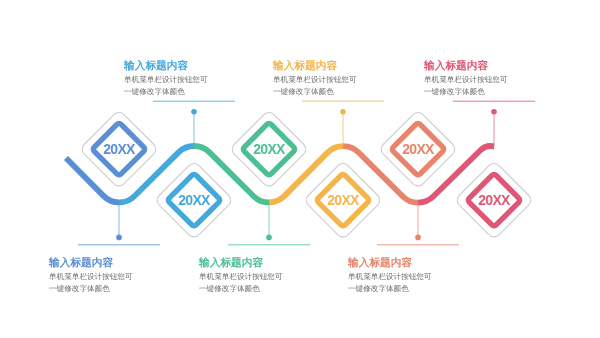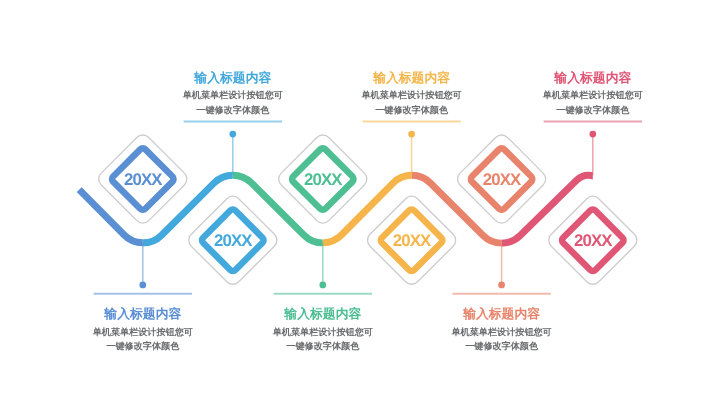--- a/index.html
+++ b/index.html
@@ -3,23 +3,23 @@
 <meta charset="utf-8">
 <title>Timeline</title>
 <style>
   html,body{margin:0;padding:0;background:#fff;}
   body{width:600px;height:338px;overflow:hidden;
        font-family:"Liberation Sans","DejaVu Sans",sans-serif;
        -webkit-font-smoothing:antialiased;}
   #stage{position:relative;width:600px;height:338px;background:#ffffff;}
   #wave-svg{position:absolute;left:0;top:0;width:600px;height:338px;}
   #labels{position:absolute;left:0;top:0;width:600px;height:338px;}
-  .label{position:absolute;width:140px;text-align:center;}
+  .label{position:absolute;width:140px;text-align:left;}
   .label .title{font-size:10.7px;font-weight:700;line-height:11px;margin-bottom:3.6px;white-space:nowrap;}
-  .label .body{font-size:7.6px;color:#6a6b6d;line-height:11.6px;white-space:nowrap;font-weight:bold;}
+  .label .body{font-size:7.6px;color:#6a6b6d;line-height:11.6px;white-space:nowrap;}
   
   .label.above{top:59.6px;}
   .label.below{top:256.6px;}
 </style>
 </head>
 <body>
 
 <div id="stage">
 
   <svg id="wave-svg" viewBox="0 0 600 338">

